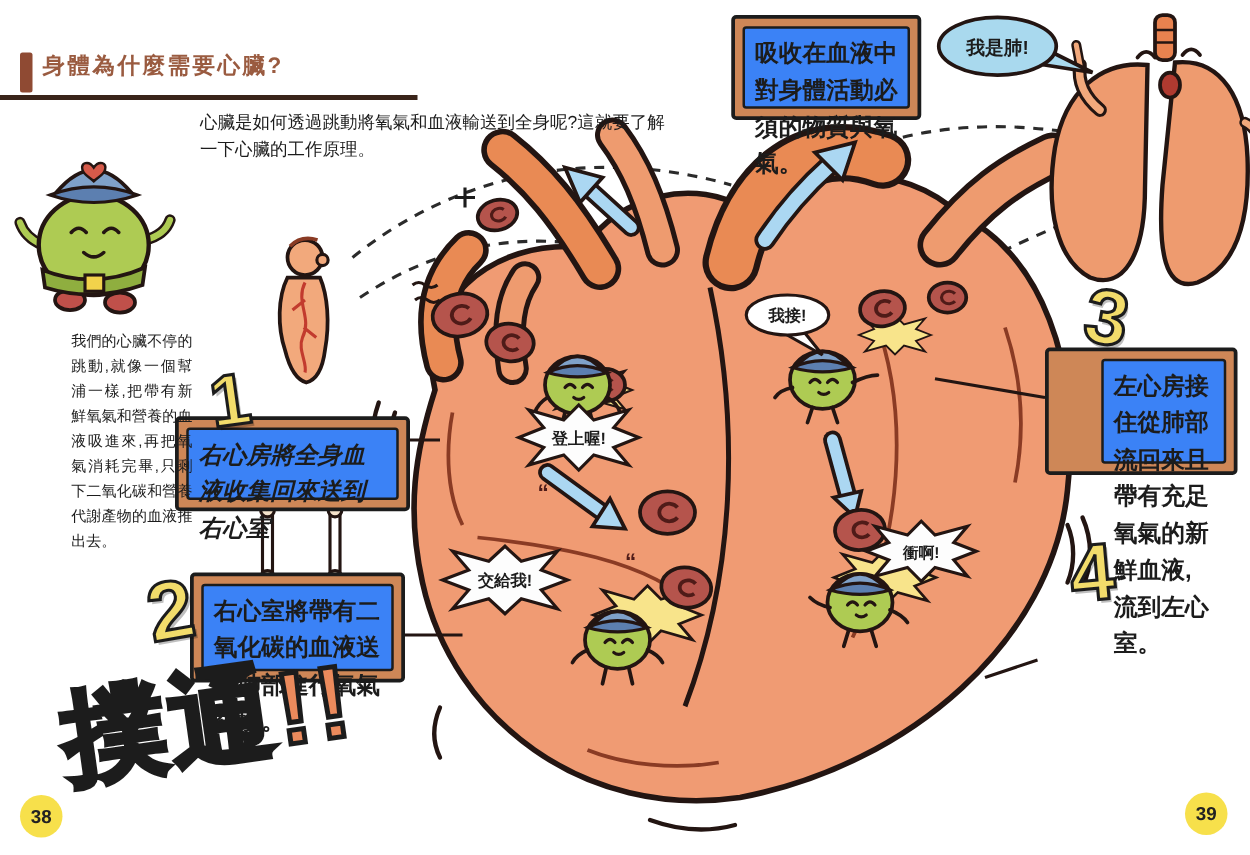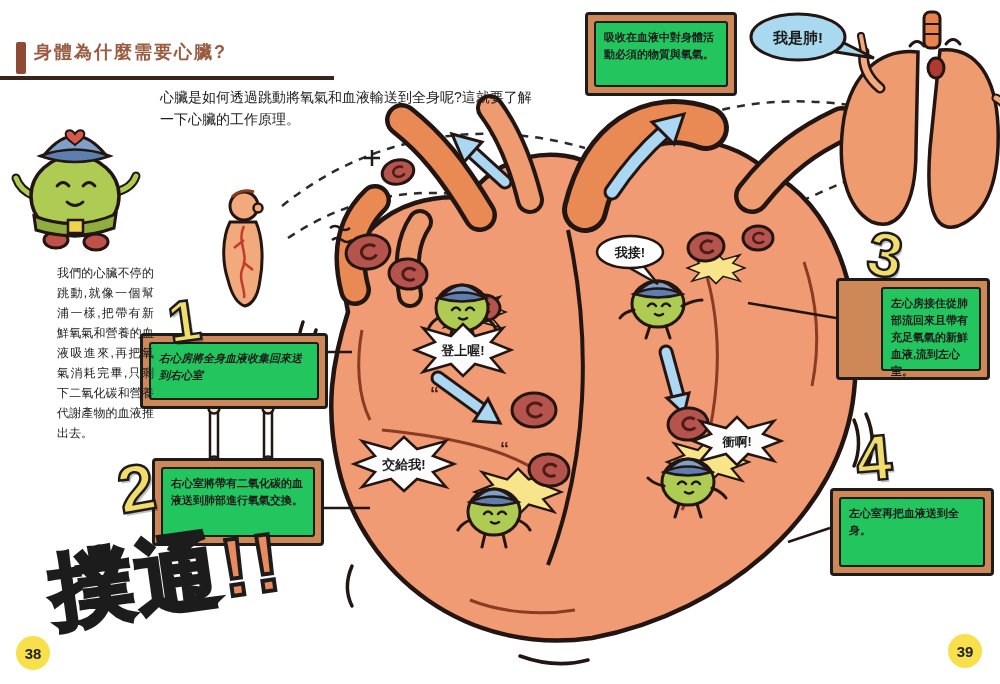--- a/index.html
+++ b/index.html
@@ -12,21 +12,21 @@
   .title-bar{position:absolute;left:16px;top:42px;width:10px;height:32px;background:#8F4A33;border-radius:2px;z-index:4;}
   .page-title{position:absolute;left:34px;top:40px;font-size:18px;font-weight:800;color:#9A5B40;letter-spacing:2px;z-index:4;white-space:nowrap;}
   .title-rule{position:absolute;left:0;top:76px;width:334px;height:4px;background:#3a241a;z-index:4;}
   .subtitle{position:absolute;left:160px;top:87px;width:372px;font-size:14px;font-weight:400;line-height:1.55;z-index:4;}
 
   
   .side-par{position:absolute;left:33px;top:263px;width:97px;font-size:12px;line-height:20px;text-align:justify;z-index:4;margin-left:24px;}
 
   
   .sign{position:absolute;background:#CE8757;border:3px solid #1c1c1c;border-radius:4px;padding:6px;box-sizing:border-box;z-index:3;}
-  .sign-inner{background:#22c55e;border:2.5px solid #1c1c1c;border-radius:3px;padding:6px 8px;font-size:11px;font-weight:600;line-height:1.55;height:100%;box-sizing:border-box;}
+  .sign-inner{background:#3b82f6;border:2.5px solid #1c1c1c;border-radius:3px;padding:6px 8px;font-size:19px;font-weight:600;line-height:1.55;height:100%;box-sizing:border-box;}
   #box-note{left:585px;top:12px;width:152px;height:84px;}
   #box-1{left:140px;top:333px;width:188px;height:76px;font-style:italic;}
   #box-2{left:152px;top:458px;width:172px;height:88px;}
   #box-3{left:836px;top:278px;width:154px;height:102px;padding-left:42px;}
   #box-4{left:830px;top:488px;width:164px;height:88px;}
 
   .step-num{position:absolute;z-index:5;font-weight:800;color:#F2DC6B;
             -webkit-text-stroke:2.5px #1c1c1c;text-shadow:2px 3px 0 rgba(0,0,0,.25);line-height:1;}
   #num-1{left:168px;top:292px;font-size:58px;transform:rotate(-8deg);}
   #num-2{left:118px;top:455px;font-size:66px;transform:rotate(-10deg);}
@@ -310,23 +310,20 @@
 
 <div class="sign" id="box-1">
   <div class="sign-inner">右心房將全身血液收集回來送到右心室</div>
 </div>
 <div class="sign" id="box-2">
   <div class="sign-inner">右心室將帶有二氧化碳的血液送到肺部進行氧氣交換。</div>
 </div>
 <div class="sign" id="box-3">
   <div class="sign-inner">左心房接住從肺部流回來且帶有充足氧氣的新鮮血液,流到左心室。</div>
 </div>
-<div class="sign" id="box-4">
-  <div class="sign-inner">左心室再把血液送到全身。</div>
-</div>
 
 <div class="step-num" id="num-1">1</div>
 <div class="step-num" id="num-2">2</div>
 <div class="step-num" id="num-3">3</div>
 <div class="step-num" id="num-4">4</div>
 
 <div class="sound">撲通!!</div>
 
 <div class="pagenum" id="page-left">38</div>
 <div class="pagenum" id="page-right">39</div>

